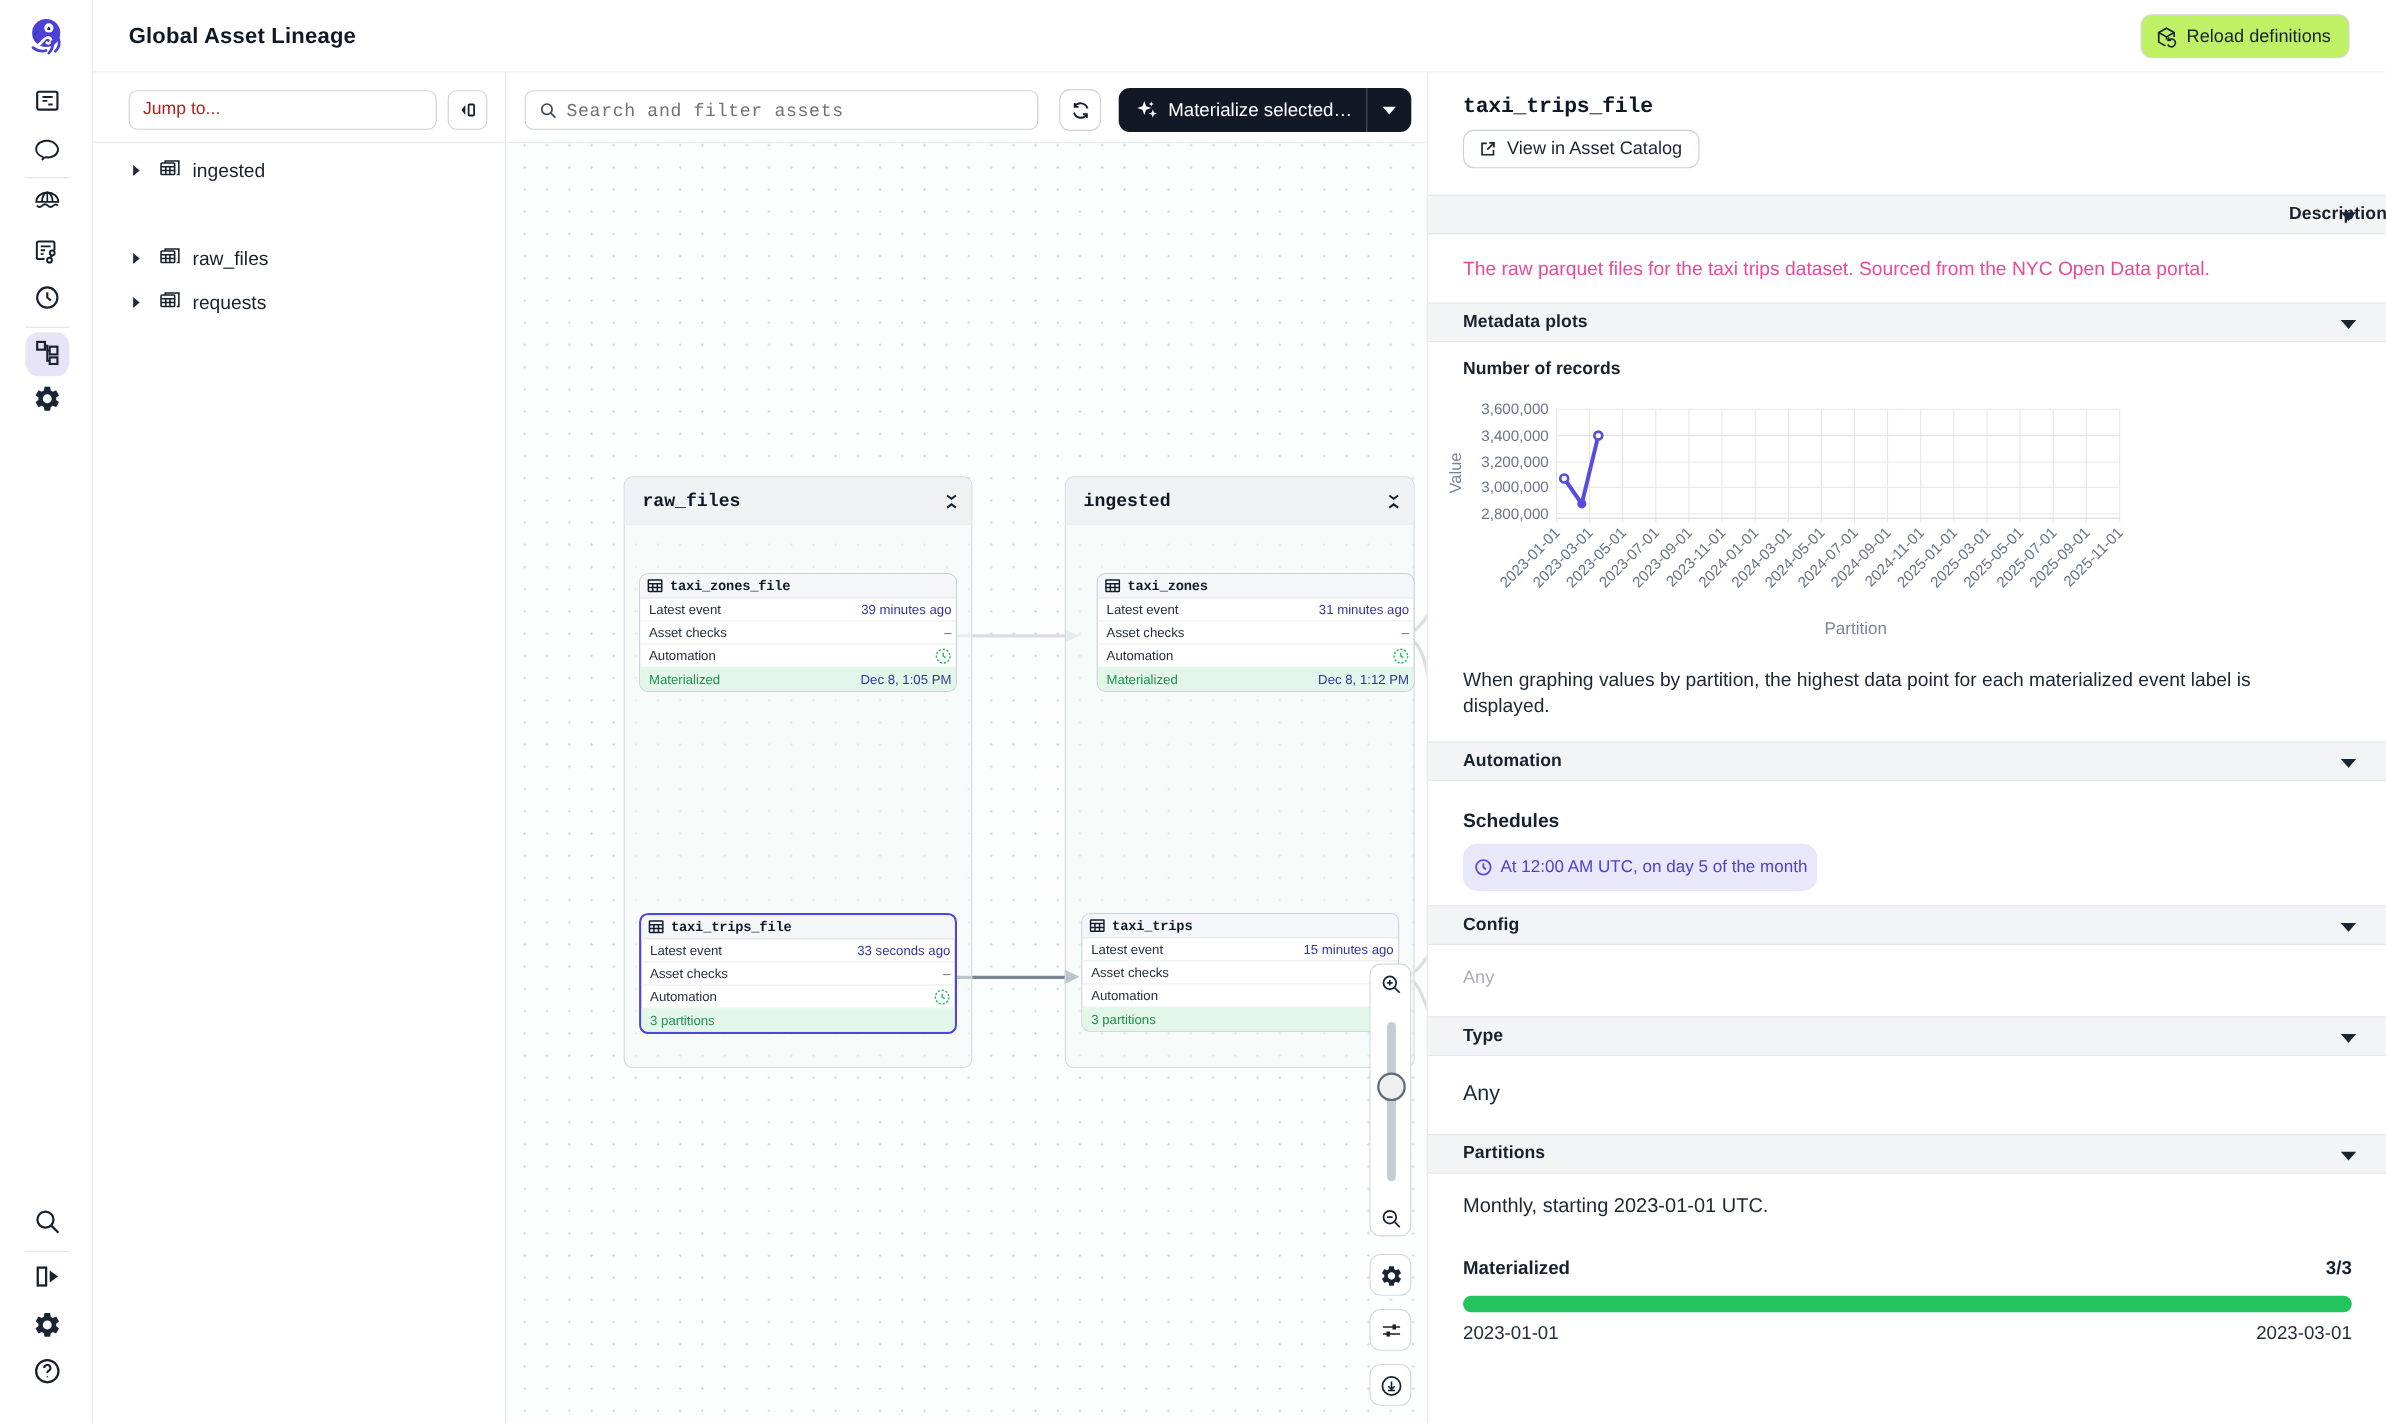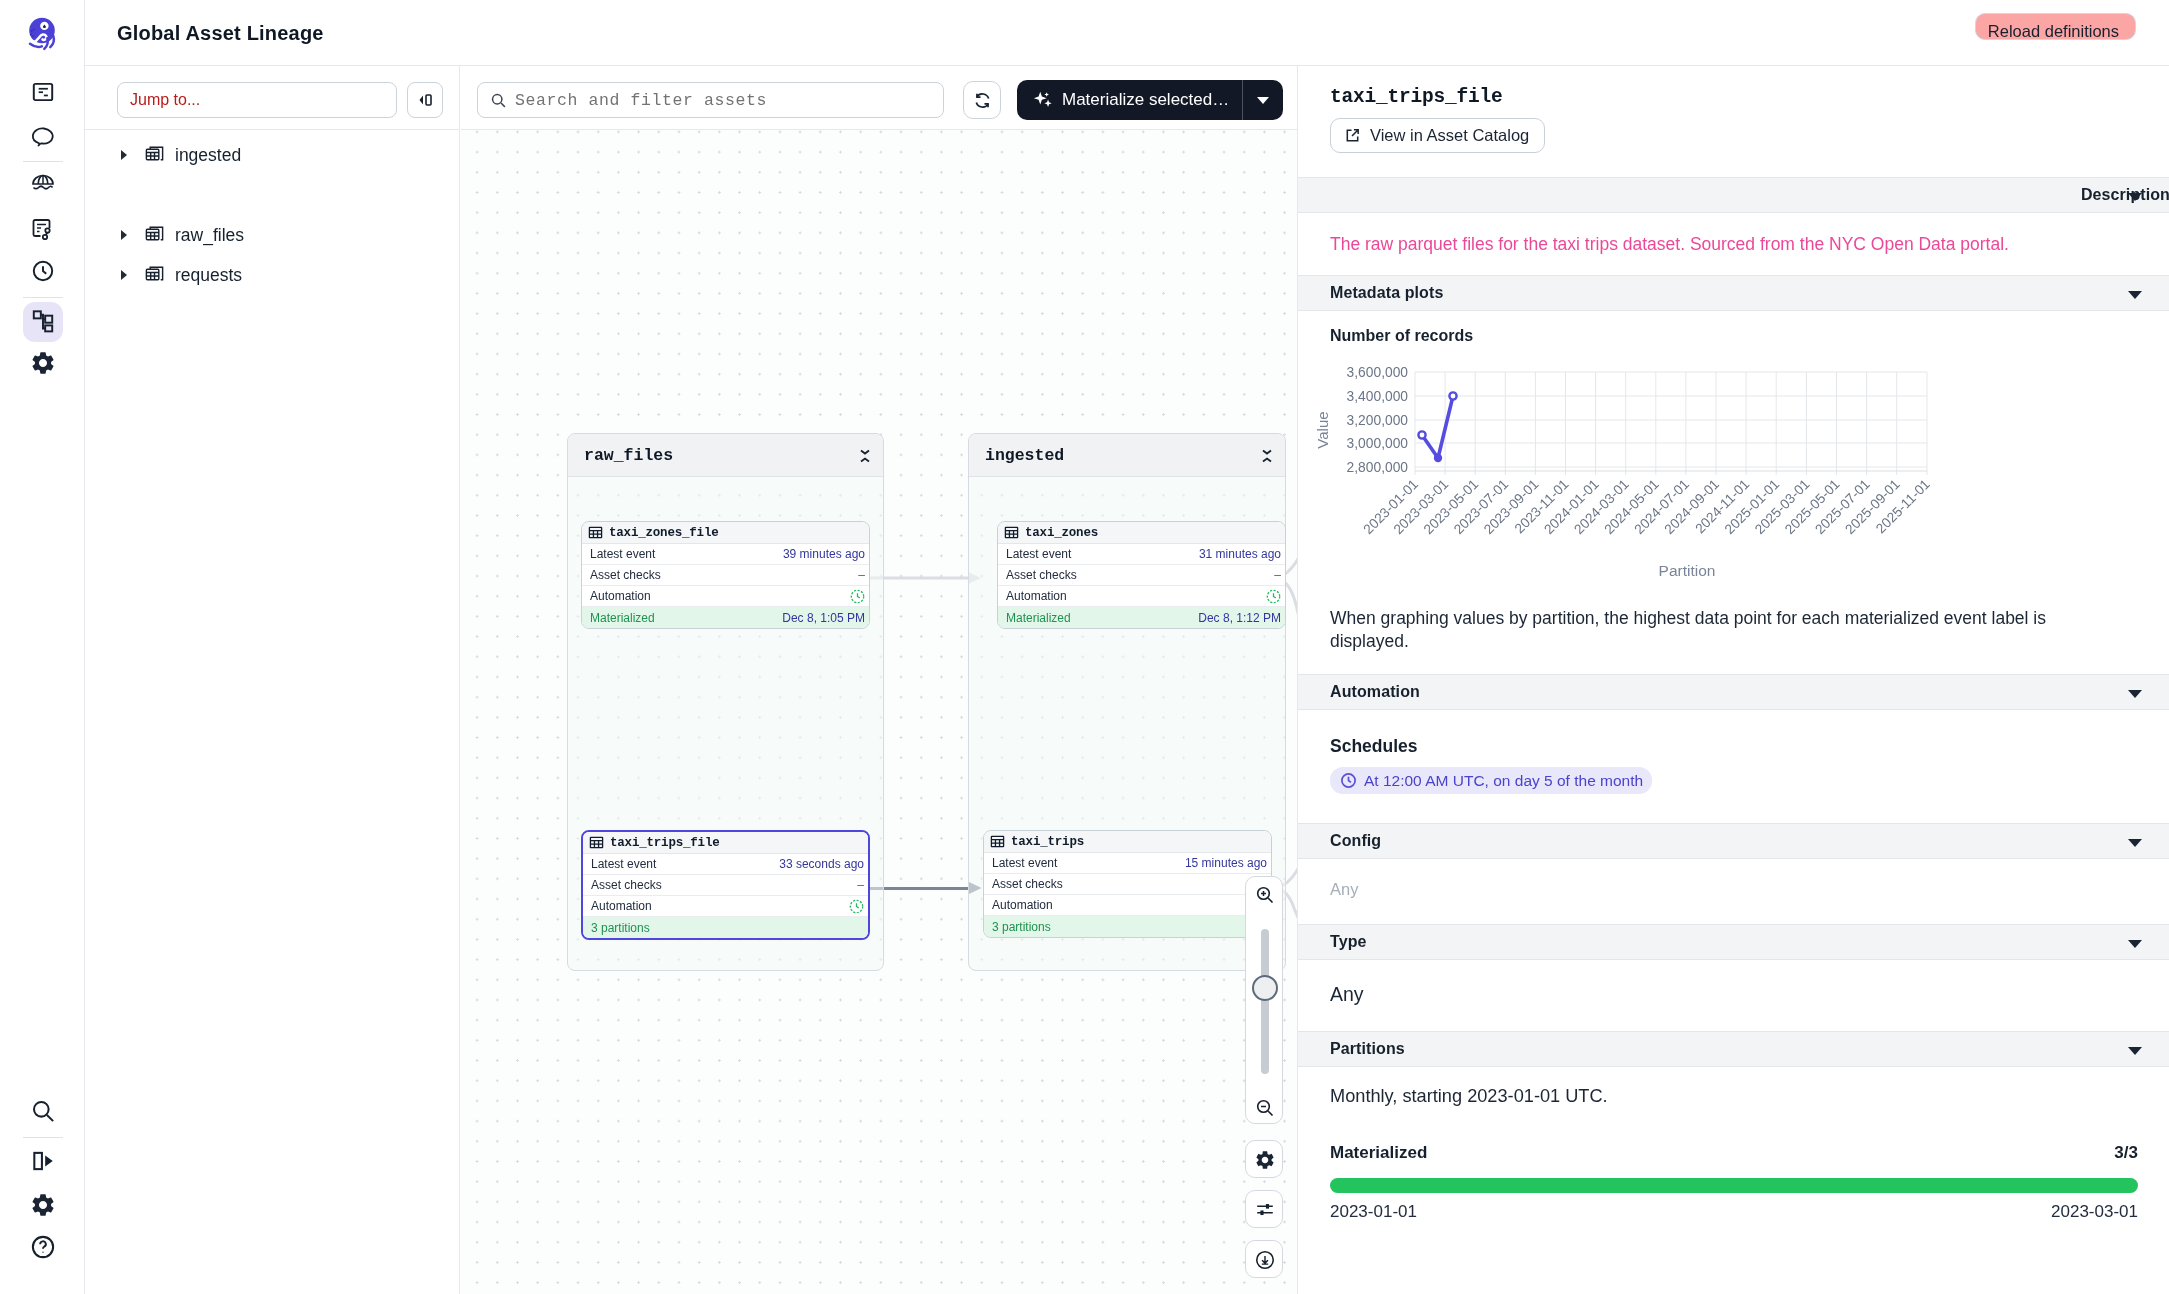--- a/index.html
+++ b/index.html
@@ -11,23 +11,23 @@
   #rail { position:absolute; left:0; top:0; width:85px; height:1294px; background:#fff;
     border-right:1px solid #e5e8ec; }
   .railicon { position:absolute; left:43px; transform:translate(-50%,-50%); }
   .railsep { position:absolute; left:23px; width:40px; height:1px; background:#dfe3e8; }
   #rail-active { position:absolute; left:23px; top:302px; width:40px; height:40px;
     background:#e8e4f8; border-radius:12px; }
   
   #header { position:absolute; left:85px; top:0; width:2084px; height:66px; background:#fff;
     border-bottom:1px solid #e5e8ec; }
   #header h1 { position:absolute; left:32px; top:22px; font-size:20px; font-weight:bold; color:#0f1825; letter-spacing:.2px;}
-  #reloadbtn { position:absolute; right:33px; top:13px; height:27px; padding:0 16px 0 12px;
+  #reloadbtn { position:absolute; right:33px; top:13px; height:40px; padding:0 16px 0 12px;
     border:1px solid #d2d8de; border-radius:10px; display:flex; align-items:center; gap:8px;
-    font-size:16.5px; color:#17212e; background:#fca5a5;flex-direction:column; }
+    font-size:16.5px; color:#17212e; background:#bef264; }
   
   #lpanel { position:absolute; left:85px; top:66px; width:375px; height:1228px; background:#fff;
     border-right:1px solid #e5e8ec; }
   #jumpinput { position:absolute; left:32px; top:16px; width:280px; height:36px;
     border:1px solid #ccd3da; border-radius:8px; display:flex; align-items:center;
     padding-left:12px; font-size:16px; color:#b91c1c; background:#fff;}
   #collapsebtn { position:absolute; left:322px; top:16px; width:36px; height:36px;
     border:1px solid #ccd3da; border-radius:8px; background:#fff; display:flex; align-items:center; justify-content:center;}
   #lpanel .sep { position:absolute; left:0; top:63px; width:375px; height:1px; background:#e5e8ec; }
   .treerow { position:absolute; left:0; width:375px; height:40px; display:flex; align-items:center; }
@@ -493,21 +493,21 @@
       <circle cx="155" cy="330" r="3.6" fill="#fff" stroke="#564de0" stroke-width="2.4"></circle>
     </svg>
 
     <div style="position:absolute;left:32px;top:541px;width:725px;font-size:17.5px;line-height:23px;color:#1c2634;">When graphing values by partition, the highest data point for each materialized event label is displayed.</div>
 
     <div class="sechead" style="top:608px;">
           <b>Automation</b>
           <span class="dcaret"></span>
         </div>
     <div style="position:absolute;left:32px;top:670px;font-size:17.5px;font-weight:bold;color:#17212e;">Schedules</div>
-    <div style="position:absolute;left:32px;top:701px;height:27px;background:#e9e7fa;border-radius:13px;display:inline-flex;align-items:center;gap:7px;padding:0 9px 0 10px;">
+    <div style="position:absolute;left:32px;top:701px;height:43px;background:#e9e7fa;border-radius:13px;display:inline-flex;align-items:center;gap:7px;padding:0 9px 0 10px;">
       <svg width="17" height="17" viewBox="0 0 18 18" fill="none" stroke="#5a50d8" stroke-width="1.8">
         <circle cx="9" cy="9" r="7"></circle>
             <path d="M9 5 V9 L11.6 11"></path>
       </svg>
       <span style="font-size:15.5px;color:#4a43cb;">At 12:00 AM UTC, on day 5 of the month</span>
     </div>
 
     <div class="sechead" style="top:757px;">
           <b>Config</b>
           <span class="dcaret"></span>

